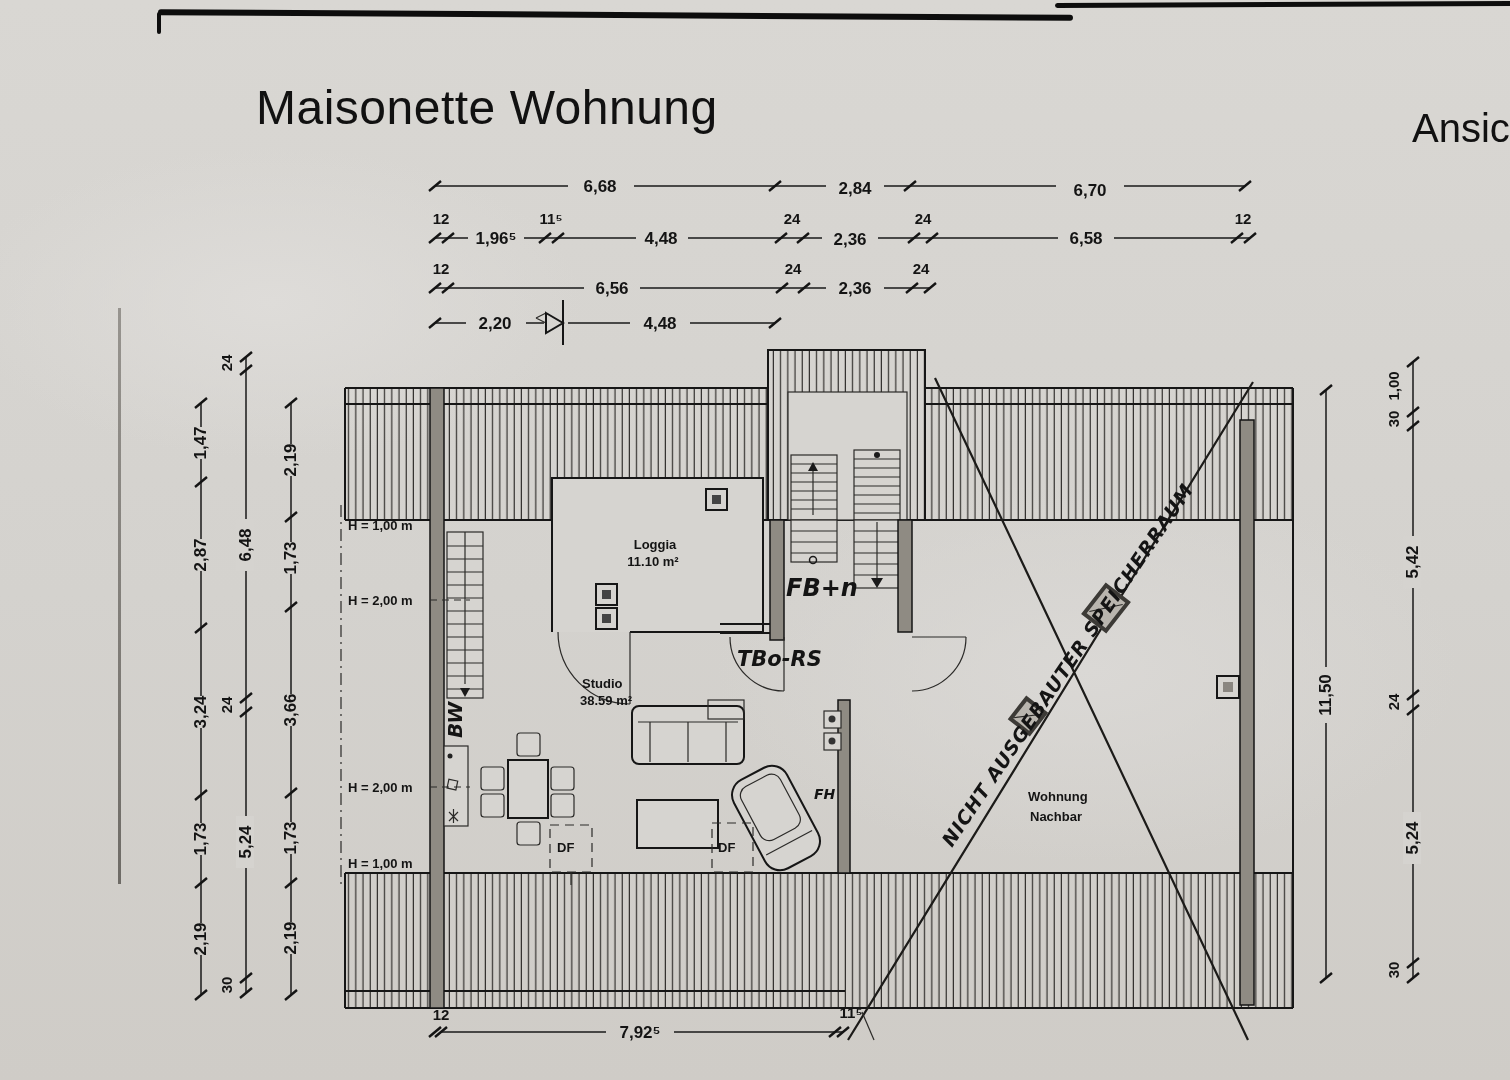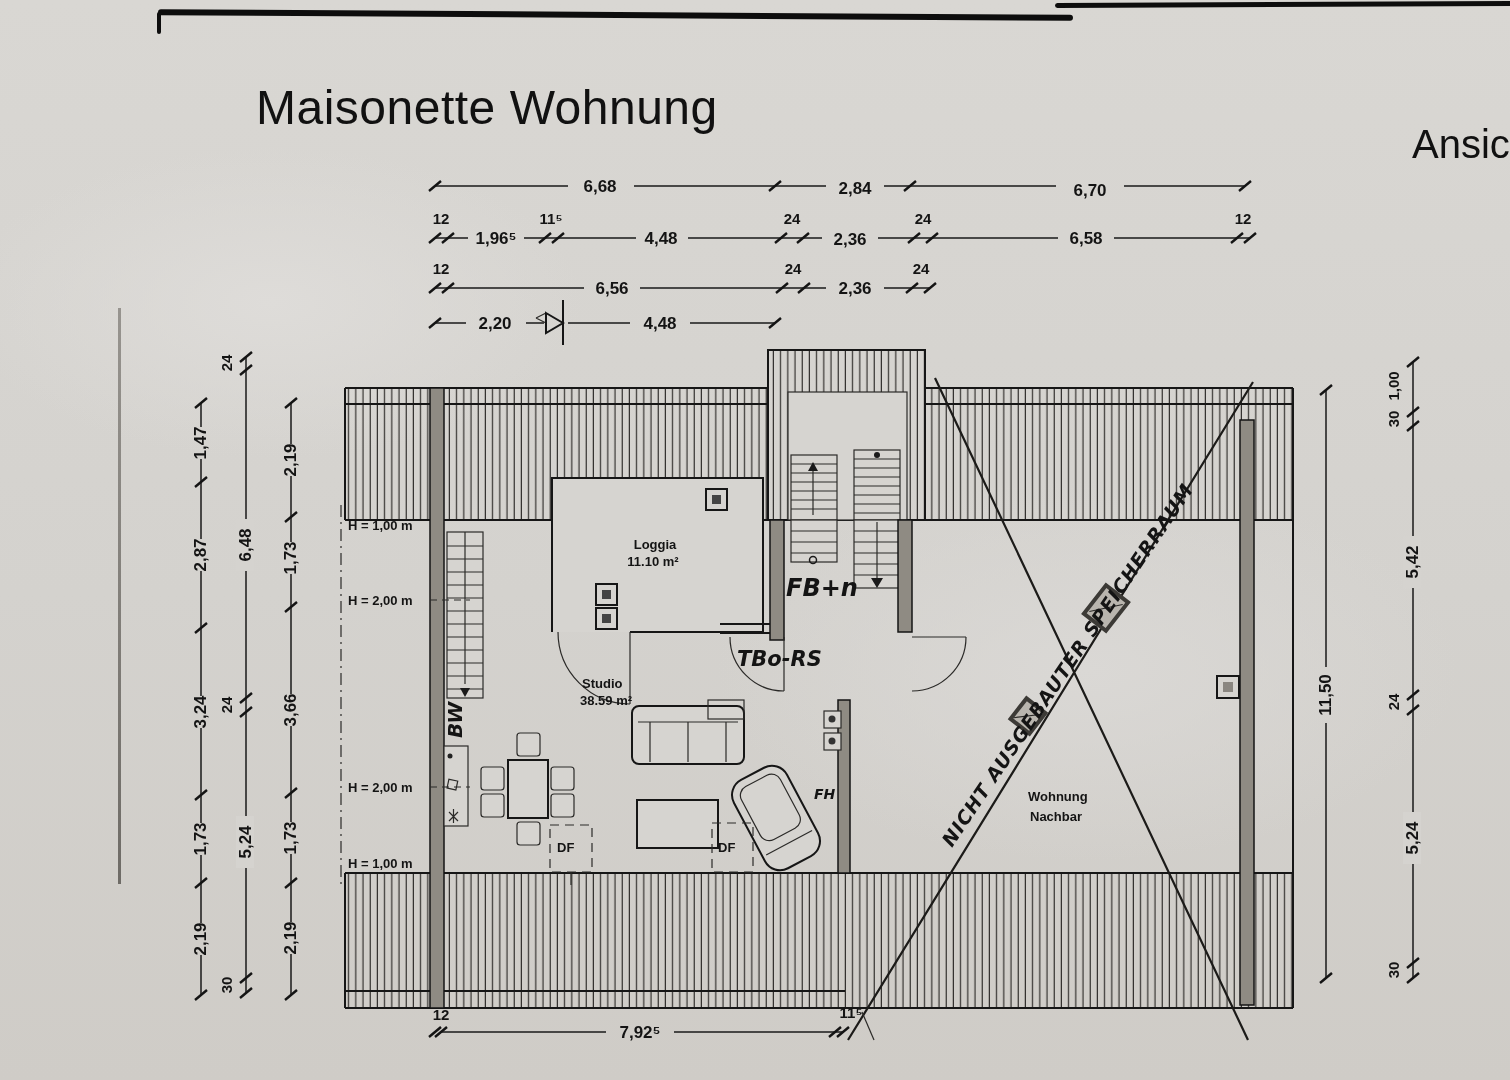--- a/index.html
+++ b/index.html
@@ -12,21 +12,21 @@
     font-family:"Liberation Sans",sans-serif;color:#151515;
   }
   .scan-edge{position:absolute;background:#0d0d0d;border-radius:3px;}
   .edge1{left:158px;top:12px;width:915px;height:6px;transform:rotate(0.35deg);}
   .edge2{left:1055px;top:2px;width:460px;height:5px;transform:rotate(-0.25deg);}
   .edge3{left:157px;top:12px;width:4px;height:22px;}
   .fold{position:absolute;left:118px;top:308px;width:3px;height:576px;
         background:linear-gradient(180deg,#97948f,#6e6b66);}
   .title{position:absolute;left:256px;top:80px;font-size:48px;font-weight:400;
          letter-spacing:0.5px;color:#111;}
-  .ansicht{position:absolute;left:1412px;top:122px;font-size:40px;font-weight:500;
+  .ansicht{position:absolute;left:1412px;top:106px;font-size:40px;font-weight:500;
            white-space:nowrap;color:#111;}
   svg text{font-family:"Liberation Sans",sans-serif;fill:#141414;}
   .dln{stroke:#1a1a1a;stroke-width:1.5;fill:none;}
   .tkl{stroke:#141414;stroke-width:2.4;fill:none;}
   .wln{stroke:#161616;stroke-width:2;fill:none;}
   .thin{stroke:#2b2a28;stroke-width:1.2;fill:none;}
   .lbg{fill:#d5d3cf;}
   .paper{fill:#d6d4d0;}
   .gray{fill:#8f8b83;stroke:#151515;stroke-width:1.5;}
   .dimtxt{font-size:17px;font-weight:700;}

